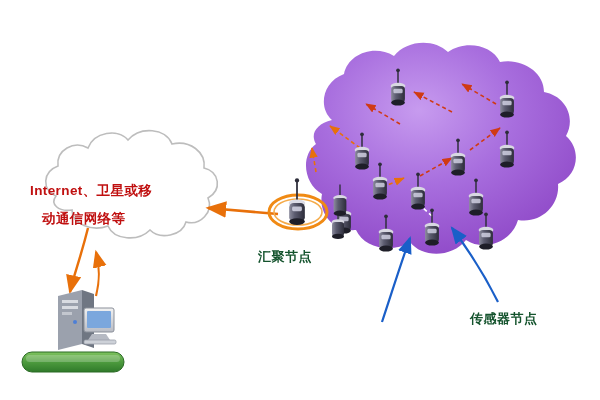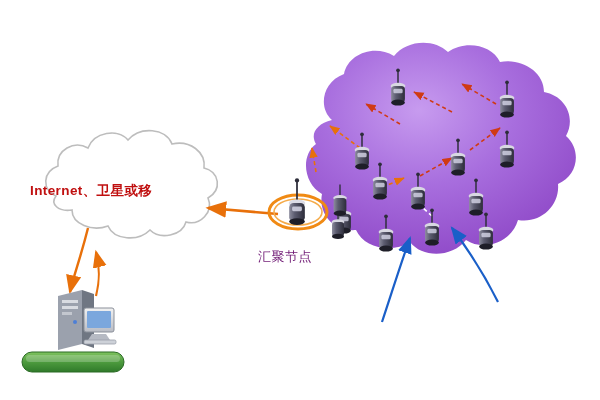--- a/index.html
+++ b/index.html
@@ -20,23 +20,23 @@
   }
   #stage svg.layer {
     position: absolute;
     left: 0;
     top: 0;
     width: 600px;
     height: 400px;
   }
   .lbl {
     position: absolute;
-    color: #701a75;
+    color: #14532d;
     font-size: 13px;
-    font-weight: normal;
+    font-weight: bold;
     white-space: nowrap;
     letter-spacing: 0.5px;
   }
   .lbl-red {
     position: absolute;
     color: #c01010;
     font-weight: bold;
     font-size: 13.5px;
     white-space: nowrap;
     letter-spacing: 0.4px;
@@ -296,19 +296,21 @@
       <rect x="87" y="311" width="24" height="17" rx="1" fill="#7ba7dd"></rect>
       <path d="M92 334 L 106 334 L 110 340 L 88 340 Z" fill="#b6bac3"></path>
       <rect x="84" y="340" width="32" height="4" rx="1.5" fill="#cdd1d8" stroke="#9aa0aa" stroke-width="0.8"></rect>
 
       <rect x="22" y="352" width="102" height="20" rx="10" fill="url(#badgeGrad)" stroke="#2b6b25" stroke-width="1"></rect>
       <rect x="26" y="355" width="94" height="7" rx="3.5" fill="#ffffff" opacity="0.22"></rect>
     </g>
   </svg>
 
   <div class="lbl-red" id="label-internet-1">Internet、卫星或移</div>
+  <div class="lbl-red" id="label-internet-2">动通信网络等</div>
 
   <div class="lbl" id="label-sink">汇聚节点</div>
 
 
+  <div class="lbl" id="label-sensor">传感器节点</div>
 
 
 </div>
 
 </body></html>

